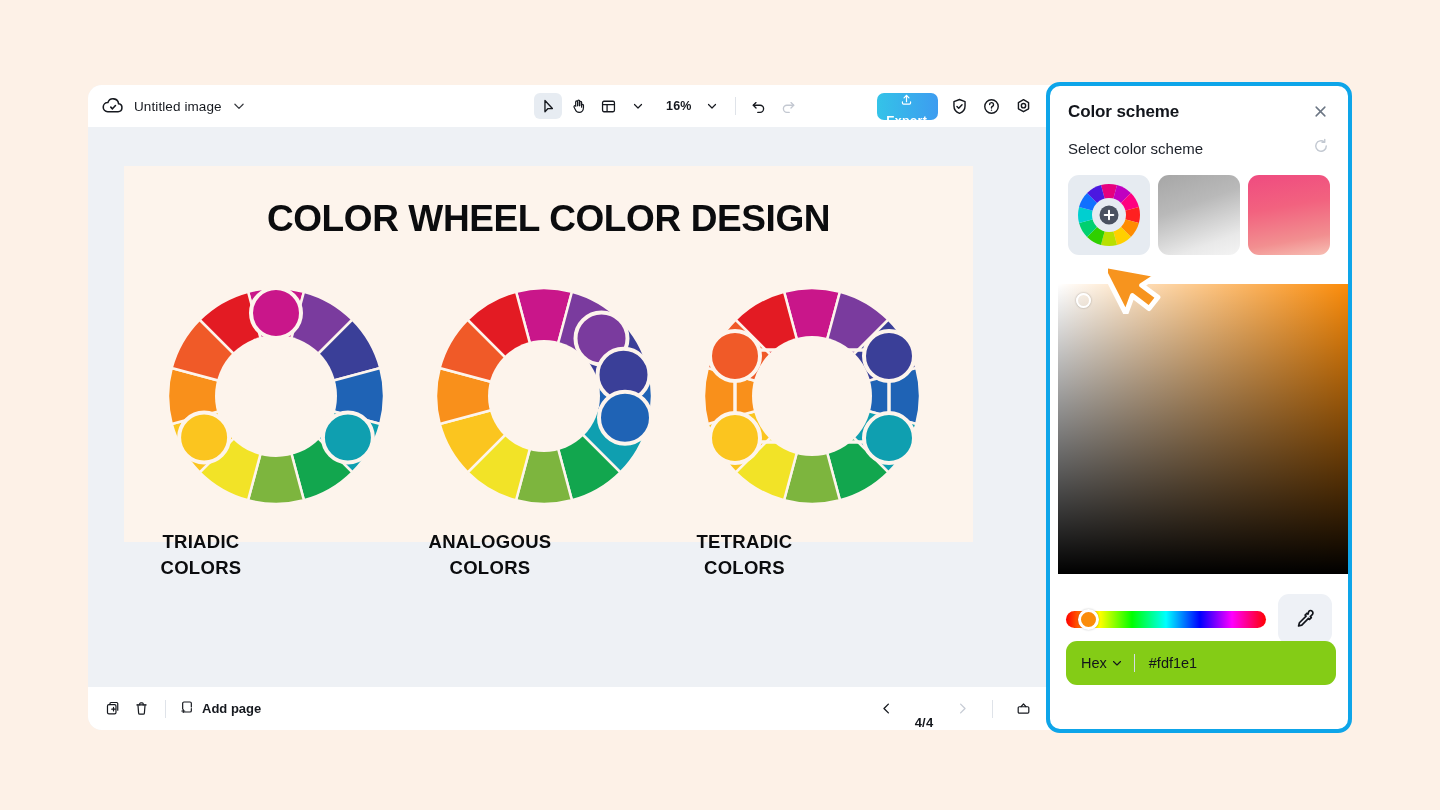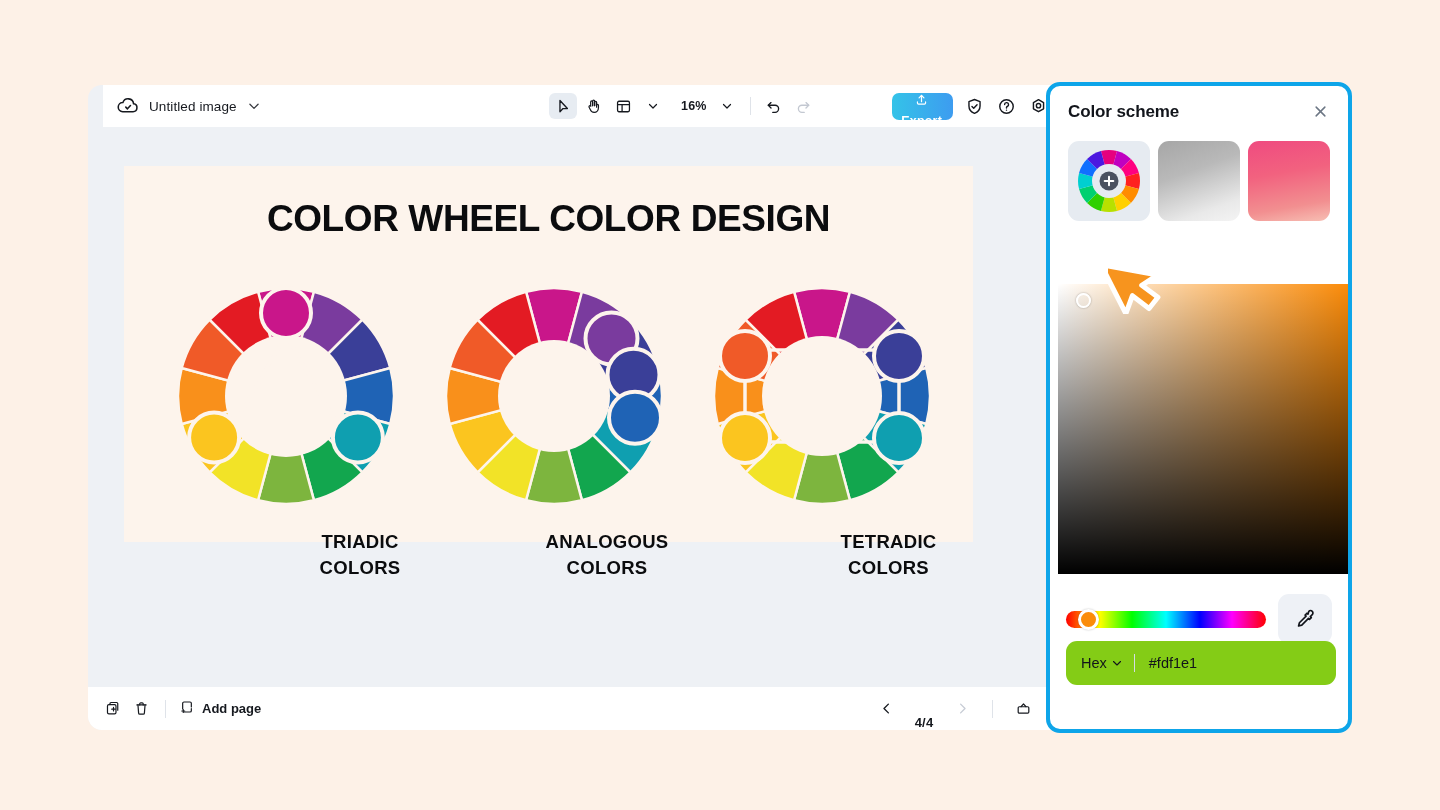--- a/index.html
+++ b/index.html
@@ -20,21 +20,21 @@
     position: absolute;
     left: 88px; top: 85px;
     width: 1264px; height: 645px;
     border-radius: 14px;
     background: #eef1f5;
     overflow: hidden;
   }
 
   
   .topbar {
-    position: absolute; left: 15px; top: 0;
+    position: absolute; left: 0; top: 0;
     width: 100%; height: 42px;
     background: #ffffff;
     display: flex; align-items: center;
   }
   .tb-left { display: flex; align-items: center; gap: 10px; padding-left: 14px; }
   .cloud-ico { width: 22px; height: 22px; display:block; }
   .doc-title {
     font-size: 13.5px; color: #16191f; font-weight: 500; letter-spacing: .1px;
   }
   .chev { width: 14px; height: 14px; display:block; opacity:.85; }
@@ -80,21 +80,21 @@
     background: #fdf4ec;
   }
   .art-title {
     position:absolute; top: 32px; left: 0; width: 100%;
     text-align: center;
     font-size: 37px; font-weight: 800; letter-spacing: -0.4px;
     color: #0b0c0e;
     font-family: "Liberation Sans", sans-serif;
   }
   .wheels { position:absolute; top: 115px; left:0; width:100%; display:flex; justify-content:center; gap: 28px;}
-  .wheel-cell { width: 240px; display:flex; flex-direction:column; align-items:flex-end; }
+  .wheel-cell { width: 240px; display:flex; flex-direction:column; align-items:flex-start; }
   .wheel-cell svg { display:block; }
   .wheel-label {
     margin-top: 18px; text-align:center;
     font-size: 18.5px; font-weight: 800; letter-spacing: .3px; line-height: 1.42;
     color: #0b0c0e;
   }
 
   
   .mini-tools {
     position: absolute; right: 232px; top: 52px;
@@ -499,20 +499,29 @@
 
     <div class="cp-head">
       <span class="cp-title">Color scheme</span>
       <span>
         <svg width="19" height="19" viewBox="0 0 24 24" fill="none" stroke="#6c7684" stroke-width="1.9" stroke-linecap="round">
             <path d="M6.5 6.5l11 11M17.5 6.5l-11 11"></path>
           </svg>
       </span>
     </div>
 
+    <div class="cp-sub-row">
+      <span class="cp-sub">Select color scheme</span>
+      <span>
+        <svg width="18" height="18" viewBox="0 0 24 24" fill="none" stroke="#c2c8d1" stroke-width="1.9" stroke-linecap="round" stroke-linejoin="round">
+          <path d="M19 12a7 7 0 1 1-2.6-5.4"></path>
+            <path d="M17 3.3v3.6h-3.6"></path>
+        </svg>
+      </span>
+    </div>
 
     <div class="swatch-row">
       <div class="swatch wheel-sw">
         <svg width="66" height="66" viewBox="0 0 66 66">
           <g transform="translate(33,33)">
             <g>
               <path d="M0,0 L0,-31 A31,31 0 0,1 15.5,-26.8 Z" fill="#e6007e" transform="rotate(-15)"></path>
               <path d="M0,0 L0,-31 A31,31 0 0,1 15.5,-26.8 Z" fill="#c000c0" transform="rotate(15)"></path>
               <path d="M0,0 L0,-31 A31,31 0 0,1 15.5,-26.8 Z" fill="#ff0080" transform="rotate(45)"></path>
               <path d="M0,0 L0,-31 A31,31 0 0,1 15.5,-26.8 Z" fill="#ff2020" transform="rotate(75)"></path>

